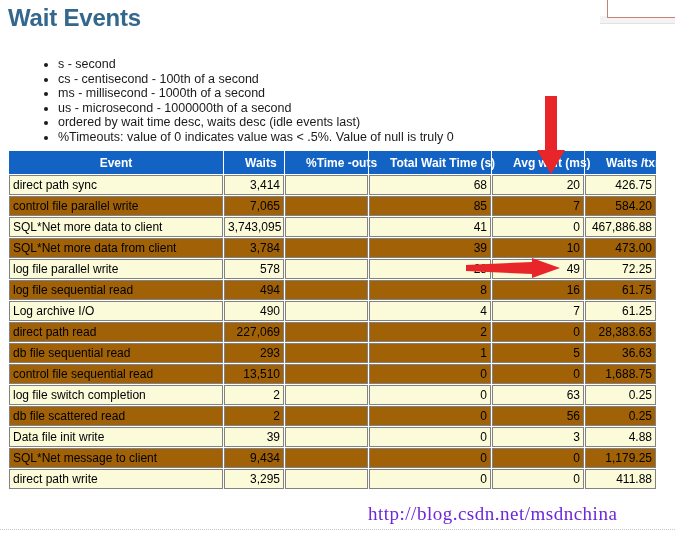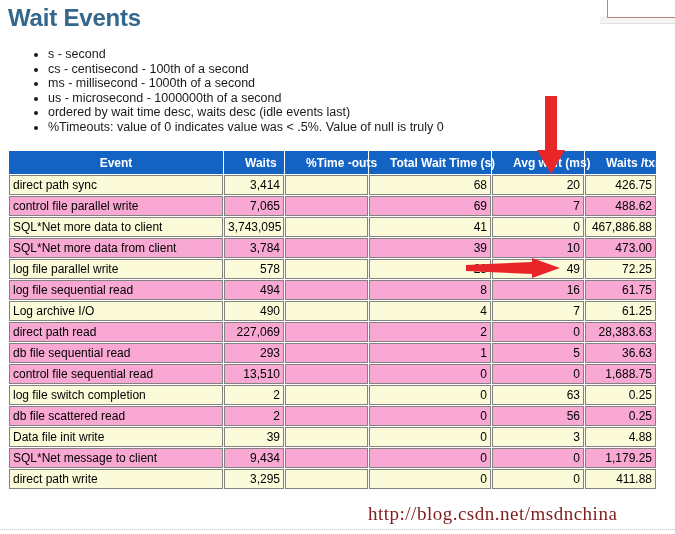--- a/index.html
+++ b/index.html
@@ -51,21 +51,21 @@
     color: #34678c;
     letter-spacing: -0.2px;
     white-space: nowrap;
   }
 
   
   #notes {
     position: absolute;
     top: 45px;
     left: 26px;
-    margin: 2px;
+    margin: 12px;
     padding: 0 0 0 20px;
     list-style: disc;
   }
   #notes li {
     font-size: 12.5px;
     line-height: 14.5px;
     color: #1a1a1a;
     white-space: nowrap;
   }
 
@@ -93,21 +93,21 @@
   }
   #wait-events-table td {
     font-size: 12px;
     padding: 1px 3px;
     height: 16px;
     border: 1px solid #828282;
     white-space: nowrap;
     overflow: hidden;
   }
   #wait-events-table tr.row-odd td { background: #fbfbd9; margin-left: 14px; }
-  #wait-events-table tr.row-even td { background: #f9a8d4; }
+  #wait-events-table tr.row-even td { background: #a16207; }
   .c-event { text-align: left; }
   .c-num   { text-align: right; }
 
   
   col.col-event  { width: 214px; }
   col.col-waits  { width: 60px; }
   col.col-tmo    { width: 83px; }
   col.col-total  { width: 122px; }
   col.col-avg    { width: 92px; }
   col.col-txn    { width: 71px; }
@@ -117,21 +117,21 @@
   #arrow-down  { top: 96px;  left: 531px; }
   #arrow-right { top: 258px; left: 466px; }
 
   
   #watermark {
     position: absolute;
     top: 503px;
     left: 368px;
     font-family: "Liberation Serif", serif;
     font-size: 19px;
-    color: #7f1d1d;
+    color: #6d28d9;
     letter-spacing: 0.5px;
     white-space: nowrap;
     z-index: 15;
     pointer-events: none;
   }
 
   #bottom-edge {
     position: absolute;
     left: 0;
     top: 529px;
@@ -185,23 +185,23 @@
         <td class="c-num">3,414</td>
         <td class="c-num"></td>
         <td class="c-num">68</td>
         <td class="c-num">20</td>
         <td class="c-num">426.75</td>
       </tr>
       <tr class="row-even">
         <td class="c-event">control file parallel write</td>
         <td class="c-num">7,065</td>
         <td class="c-num"></td>
-        <td class="c-num">69</td>
+        <td class="c-num">85</td>
         <td class="c-num">7</td>
-        <td class="c-num">488.62</td>
+        <td class="c-num">584.20</td>
       </tr>
       <tr class="row-odd">
         <td class="c-event">SQL*Net more data to client</td>
         <td class="c-num">3,743,095</td>
         <td class="c-num"></td>
         <td class="c-num">41</td>
         <td class="c-num">0</td>
         <td class="c-num">467,886.88</td>
       </tr>
       <tr class="row-even">

